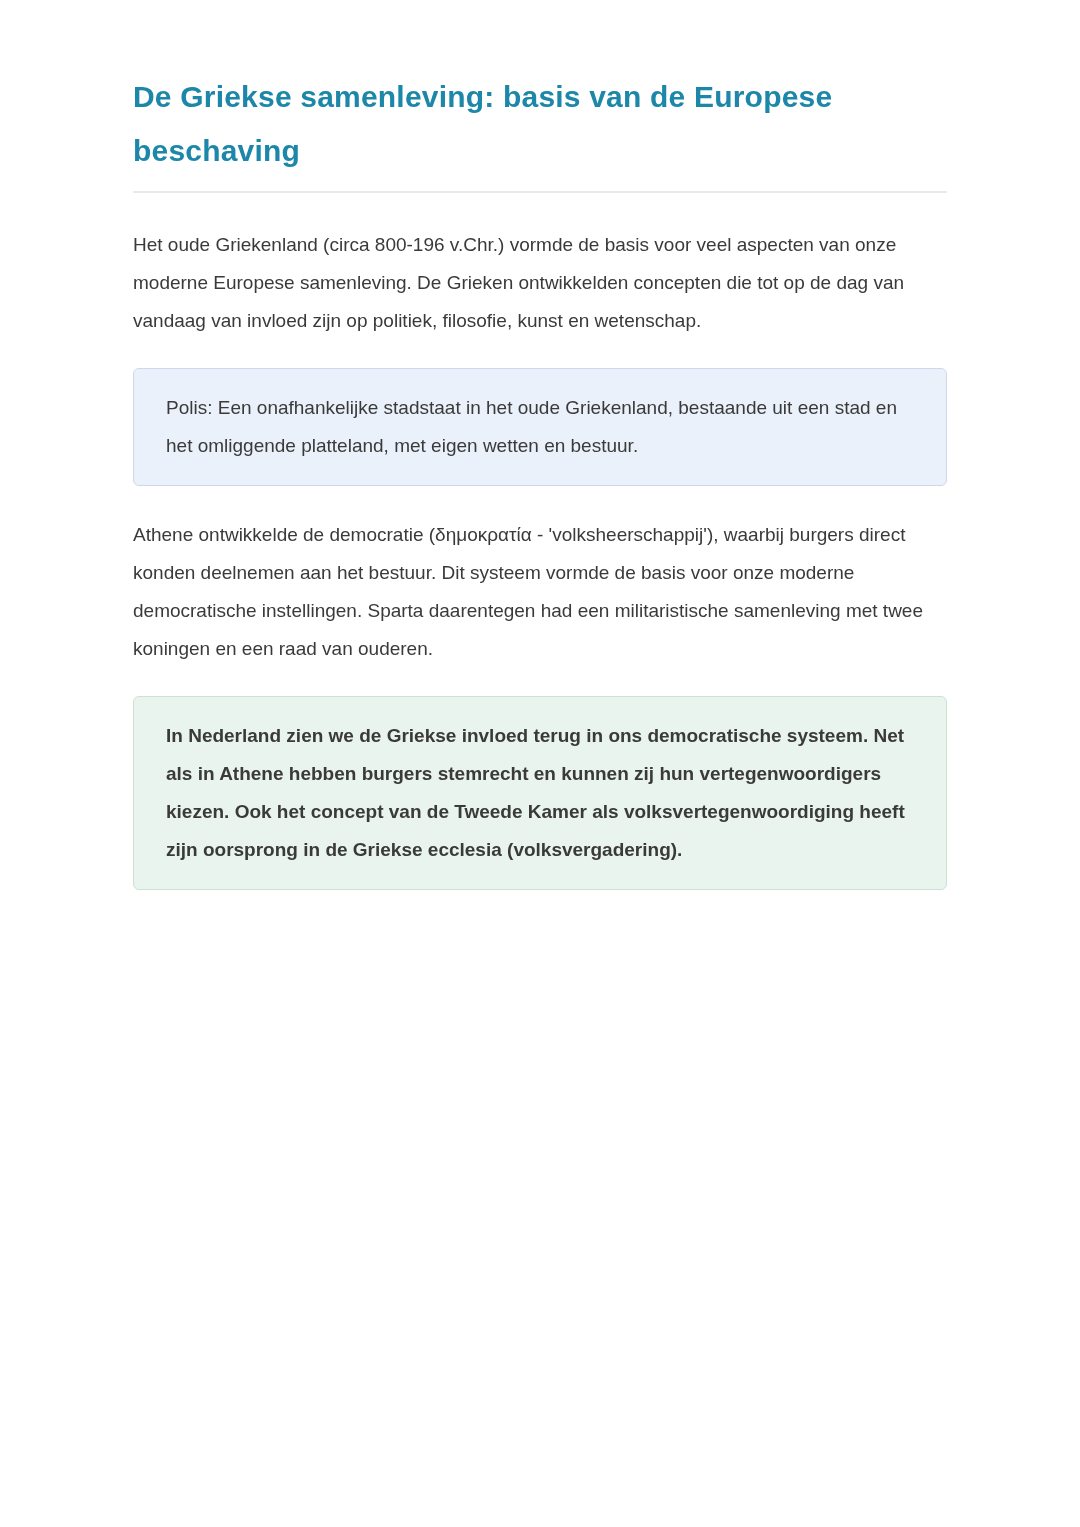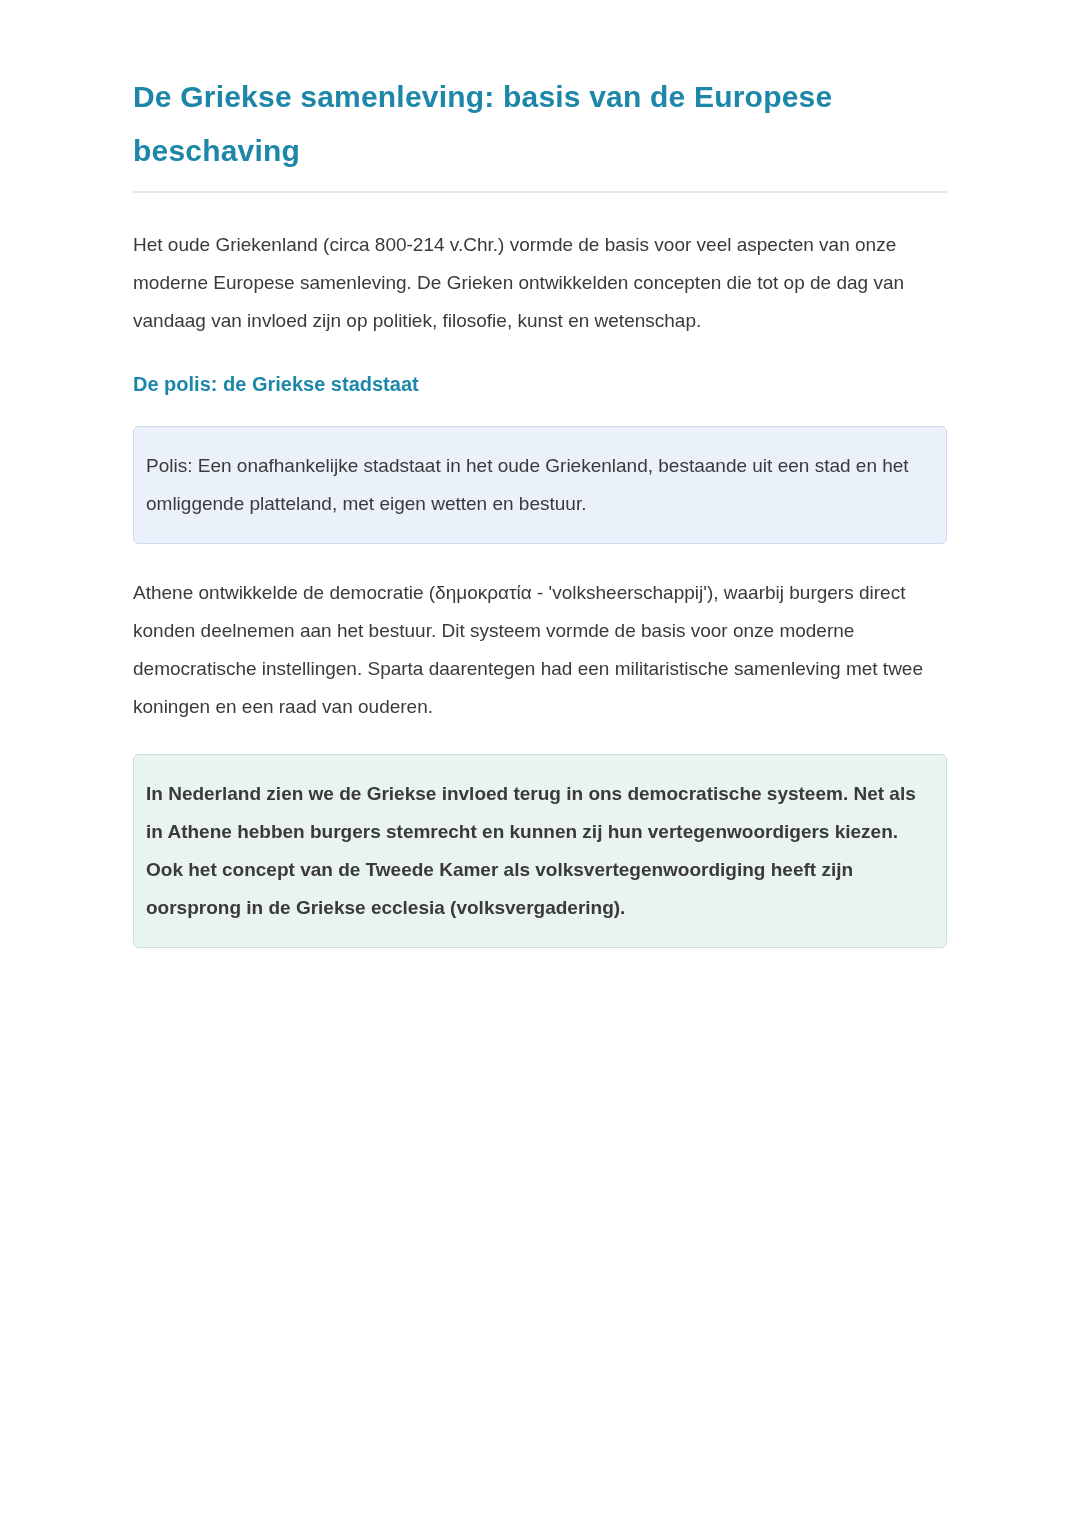--- a/index.html
+++ b/index.html
@@ -50,21 +50,21 @@
   }
   h2.section-heading {
     color: var(--accent-teal);
     font-size: 20px;
     line-height: 32px;
     font-weight: 700;
     margin: 14px 0 16px 0;
   }
   .callout {
     border-radius: 6px;
-    padding: 20px 12px;
+    padding: 20px 32px;
     margin: 26px 0 30px 0;
   }
   .callout p {
     font-size: 19px;
     line-height: 38px;
     margin: 0;
     color: var(--body-text);
   }
   .callout.definition {
     background: var(--definition-box-bg);
@@ -78,23 +78,22 @@
 </style>
 </head>
 <body>
 
 <main class="page">
 
   <h1 class="doc-title">De Griekse samenleving: basis van de Europese beschaving</h1>
 
   <hr class="divider">
 
-  <p class="body-par">Het oude Griekenland (circa 800-214 v.Chr.) vormde de basis voor veel aspecten van onze moderne Europese samenleving. De Grieken ontwikkelden concepten die tot op de dag van vandaag van invloed zijn op politiek, filosofie, kunst en wetenschap.</p>
+  <p class="body-par">Het oude Griekenland (circa 800-196 v.Chr.) vormde de basis voor veel aspecten van onze moderne Europese samenleving. De Grieken ontwikkelden concepten die tot op de dag van vandaag van invloed zijn op politiek, filosofie, kunst en wetenschap.</p>
 
-  <h2 class="section-heading">De polis: de Griekse stadstaat</h2>
 
 
   <aside class="callout definition">
     <p>Polis: Een onafhankelijke stadstaat in het oude Griekenland, bestaande uit een stad en het omliggende platteland, met eigen wetten en bestuur.</p>
   </aside>
 
   <p class="body-par">Athene ontwikkelde de democratie (δημοκρατία - 'volksheerschappij'), waarbij burgers direct konden deelnemen aan het bestuur. Dit systeem vormde de basis voor onze moderne democratische instellingen. Sparta daarentegen had een militaristische samenleving met twee koningen en een raad van ouderen.</p>
 
   <aside class="callout example">
     <p>In Nederland zien we de Griekse invloed terug in ons democratische systeem. Net als in Athene hebben burgers stemrecht en kunnen zij hun vertegenwoordigers kiezen. Ook het concept van de Tweede Kamer als volksvertegenwoordiging heeft zijn oorsprong in de Griekse ecclesia (volksvergadering).</p>

